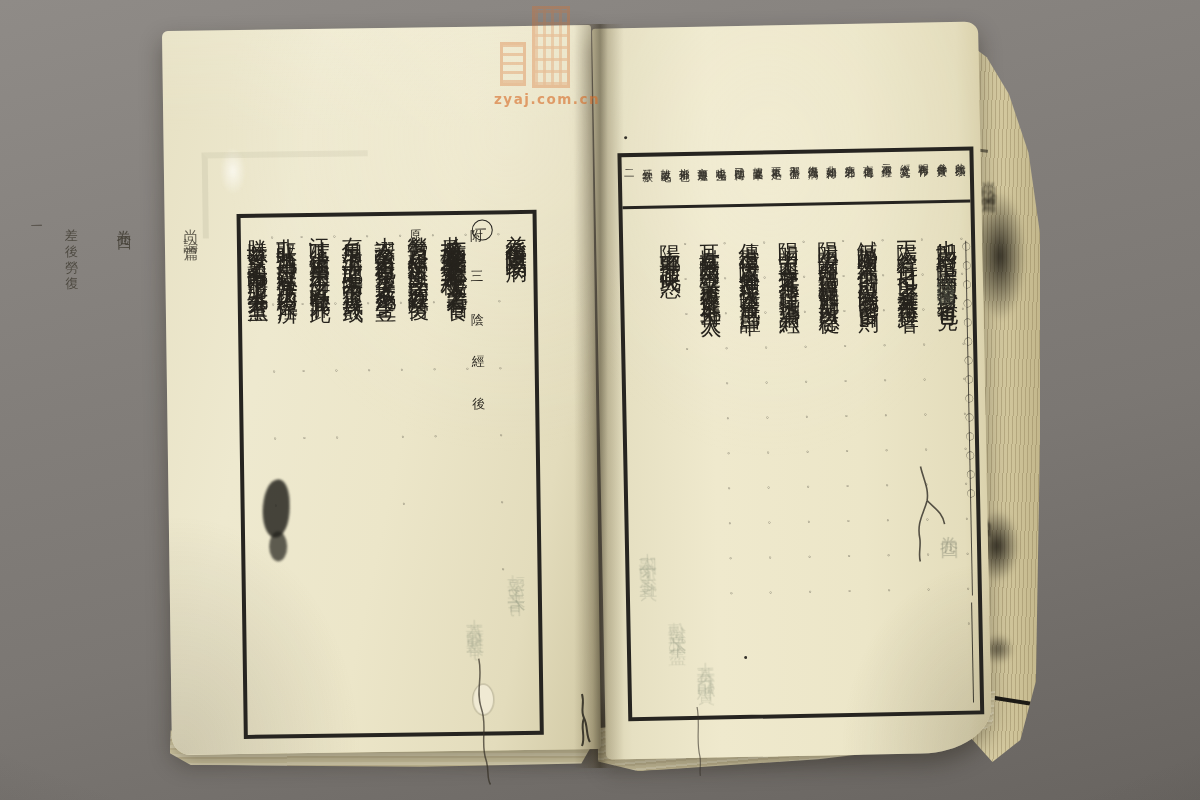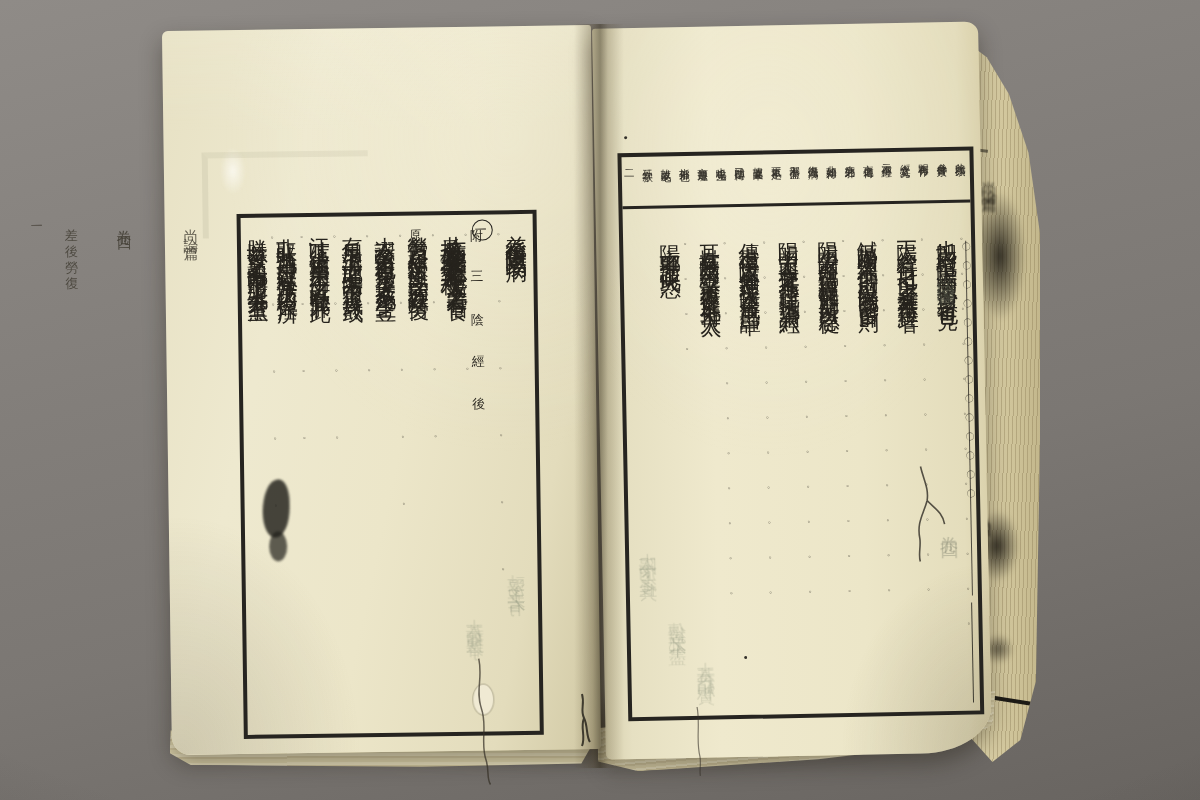--- a/index.html
+++ b/index.html
@@ -302,15 +302,22 @@
     <div class="speck" style="left:140px;top:630px;"></div>
     <div class="speck" style="left:30px;top:108px;"></div>
   </div>
 
   <div class="gutter-shade"></div>
 
   <svg class="crack" width="26" height="60" style="left:570px;top:692px;z-index:7;" viewBox="0 0 26 60">
     <path d="M12,2 C15,12 10,18 14,26 M14,26 C10,36 16,44 12,54 M14,26 C18,34 16,44 20,50" fill="none" stroke="rgba(30,27,20,.8)" stroke-width="2"></path>
   </svg>
 
+  <div class="wm">
+    <div class="wm-seal">
+      <div class="wm-block-a"></div>
+      <div class="wm-block-b"></div>
+    </div>
+    <div class="wm-url">zyaj.com.cn</div>
+  </div>
 
   <div class="vignette"></div>
 </div>
 
 </body></html>

